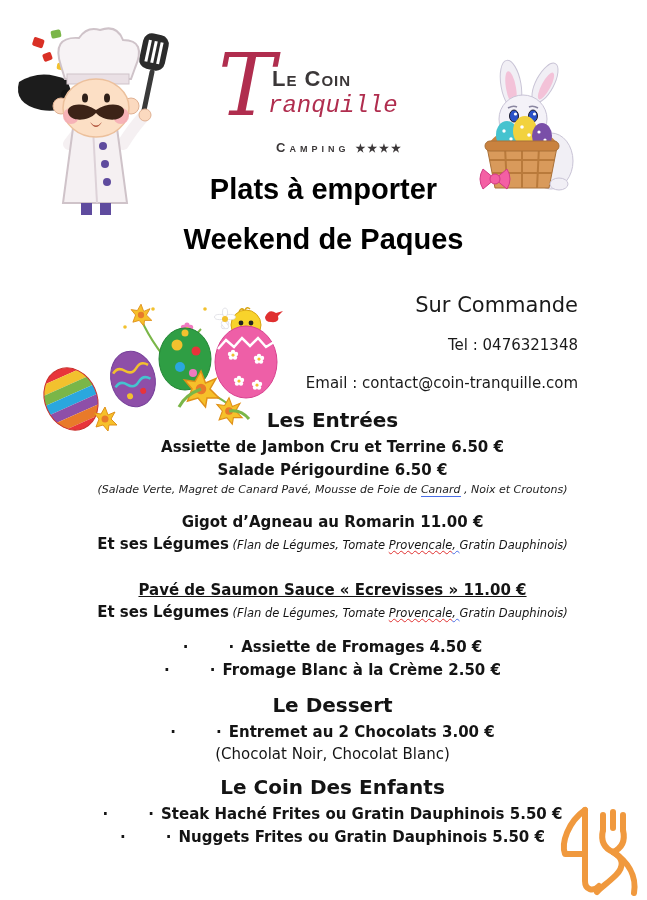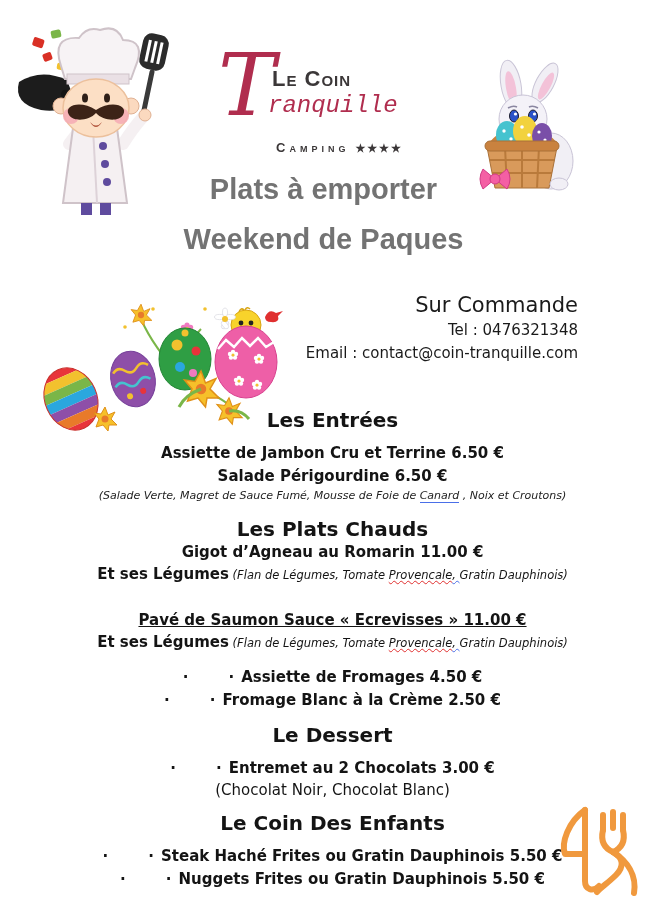--- a/index.html
+++ b/index.html
@@ -19,47 +19,47 @@
   .logo-top{position:absolute;left:60px;top:16px;font-family:"Liberation Sans",sans-serif;
       font-weight:bold;font-size:22px;letter-spacing:1px;color:#3b3738;font-variant:small-caps;}
   .logo-script{position:absolute;left:56px;top:44px;font-family:Liberation Mono, monospace;
       font-style:italic;font-size:24px;line-height:1;color:#b02d4e;}
   .logo-sub{position:absolute;left:64px;top:90px;font-family:"Liberation Sans",sans-serif;
       font-weight:bold;font-size:13px;letter-spacing:4px;color:#3b3738;font-variant:small-caps;}
   .logo-stars{font-size:11px;letter-spacing:2px;margin-left:6px;color:#3b3738;}
 
   
   .page-title,.page-subtitle{position:absolute;left:0;right:0;text-align:center;
-      font-family:"Liberation Sans",sans-serif;font-weight:bold;font-size:29px;color:#737373;}
+      font-family:"Liberation Sans",sans-serif;font-weight:bold;font-size:29px;color:#000000;}
   .page-title{top:173px;}
   .page-subtitle{top:223px;}
 
   
   .contact{position:absolute;top:293px;right:69px;text-align:right;color:#1a1a1a;}
   .contact-heading{font-size:21px;line-height:25px;}
-  .contact-line{font-size:15px;line-height:21px;margin-top:2px;}
+  .contact-line{font-size:15px;line-height:21px;margin-top:17px;}
 
   
   .menu{position:absolute;top:408px;left:0;width:100%;text-align:center;color:#141414;}
   .sec{margin:0;padding-left:18px;}
   .sec-title{font-size:20px;font-weight:bold;line-height:24px;}
   .mi{font-size:15px;font-weight:bold;line-height:23px;}
   .mi-note{font-size:11px;font-style:italic;font-weight:normal;line-height:16px;color:#222;}
   .mi-note-plain{font-size:15px;font-weight:normal;line-height:20px;}
   .sides{font-size:15px;line-height:20px;}
   .sides .lead{font-weight:bold;}
   .sides .det{font-size:11.5px;font-style:italic;font-weight:normal;}
   .u-blue{border-bottom:1.6px solid #4a6fe8;}
   .sq-red{text-decoration-line:underline;text-decoration-style:wavy;
           text-decoration-color:#e03030;text-decoration-thickness:1.2px;margin-top:31px;}
   .sq-blue{text-decoration-line:underline;text-decoration-style:wavy;
            text-decoration-color:#4a6fe8;text-decoration-thickness:1.2px;}
   .bullet-line .dot1{display:inline-block;margin-right:40px;}
   .bullet-line .dot2{display:inline-block;margin-right:7px;}
-  .mt14{margin-top:13px;} .mt4{margin-top:10px;} .mt12{margin-top:11px;} .gap8{margin-top:24px;text-decoration:underline;}
+  .mt14{margin-top:13px;} .mt4{margin-top:4px;} .mt12{margin-top:11px;} .gap8{margin-top:24px;text-decoration:underline;}
 </style>
 </head>
 <body>
 
 <div class="page">
 
   <svg class="chef" viewBox="0 0 182 196">
     <g>
       <rect x="28" y="16" width="11" height="9" rx="2" fill="#d93025" transform="rotate(18 33 20)"></rect>
       <rect x="46" y="8" width="10" height="8" rx="2" fill="#7ab648" transform="rotate(-12 51 12)"></rect>
@@ -279,25 +279,24 @@
     <div class="contact-line">Tel : 0476321348</div>
     <div class="contact-line">Email : contact@coin-tranquille.com</div>
   </div>
 
   <div class="menu">
 
     <div class="sec">
       <div class="sec-title">Les Entrées</div>
       <div class="mi mt4">Assiette de Jambon Cru et Terrine 6.50 €</div>
       <div class="mi">Salade Périgourdine 6.50 €</div>
-      <div class="mi-note"><span>(Salade Verte, Magret de Sauce Fumé, Mousse de Foie de </span><span class="u-blue">Canard</span><span> , Noix et Croutons)</span></div>
+      <div class="mi-note"><span>(Salade Verte, Magret de Canard Pavé, Mousse de Foie de </span><span class="u-blue">Canard</span><span> , Noix et Croutons)</span></div>
     </div>
 
     <div class="sec mt14">
-      <div class="sec-title">Les Plats Chauds</div>
       <div class="mi">Gigot d’Agneau au Romarin 11.00 €</div>
       <div class="sides"><span class="lead">Et ses Légumes</span><span class="det"><span> (Flan de Légumes, Tomate </span><span class="sq-red">Provencale</span><span class="sq-blue">, </span><span>Gratin Dauphinois)</span></span></div>
       <div class="mi gap8">Pavé de Saumon Sauce « Ecrevisses » 11.00 €</div>
       <div class="sides"><span class="lead">Et ses Légumes</span><span class="det"><span> (Flan de Légumes, Tomate </span><span class="sq-red">Provencale</span><span class="sq-blue">, </span><span>Gratin Dauphinois)</span></span></div>
     </div>
 
     <div class="sec mt14">
       <div class="mi bullet-line mt4"><span class="dot1">·</span><span class="dot2">·</span><span>Assiette de Fromages 4.50 €</span></div>
       <div class="mi bullet-line"><span class="dot1">·</span><span class="dot2">·</span><span>Fromage Blanc à la Crème 2.50 €</span></div>
     </div>

